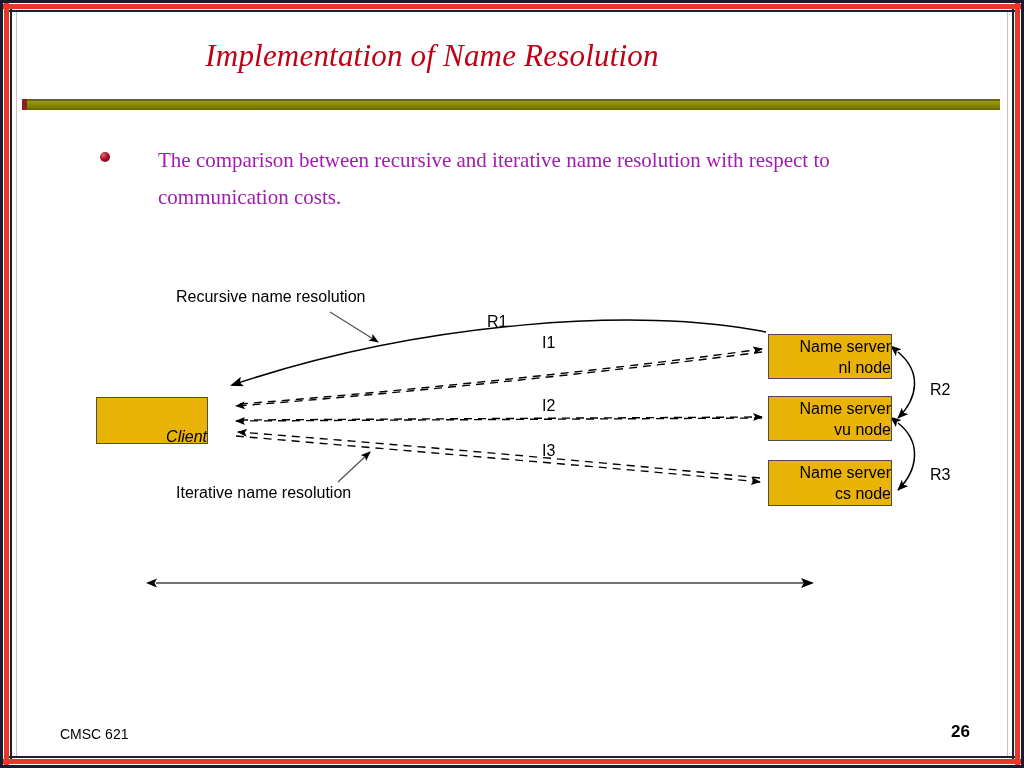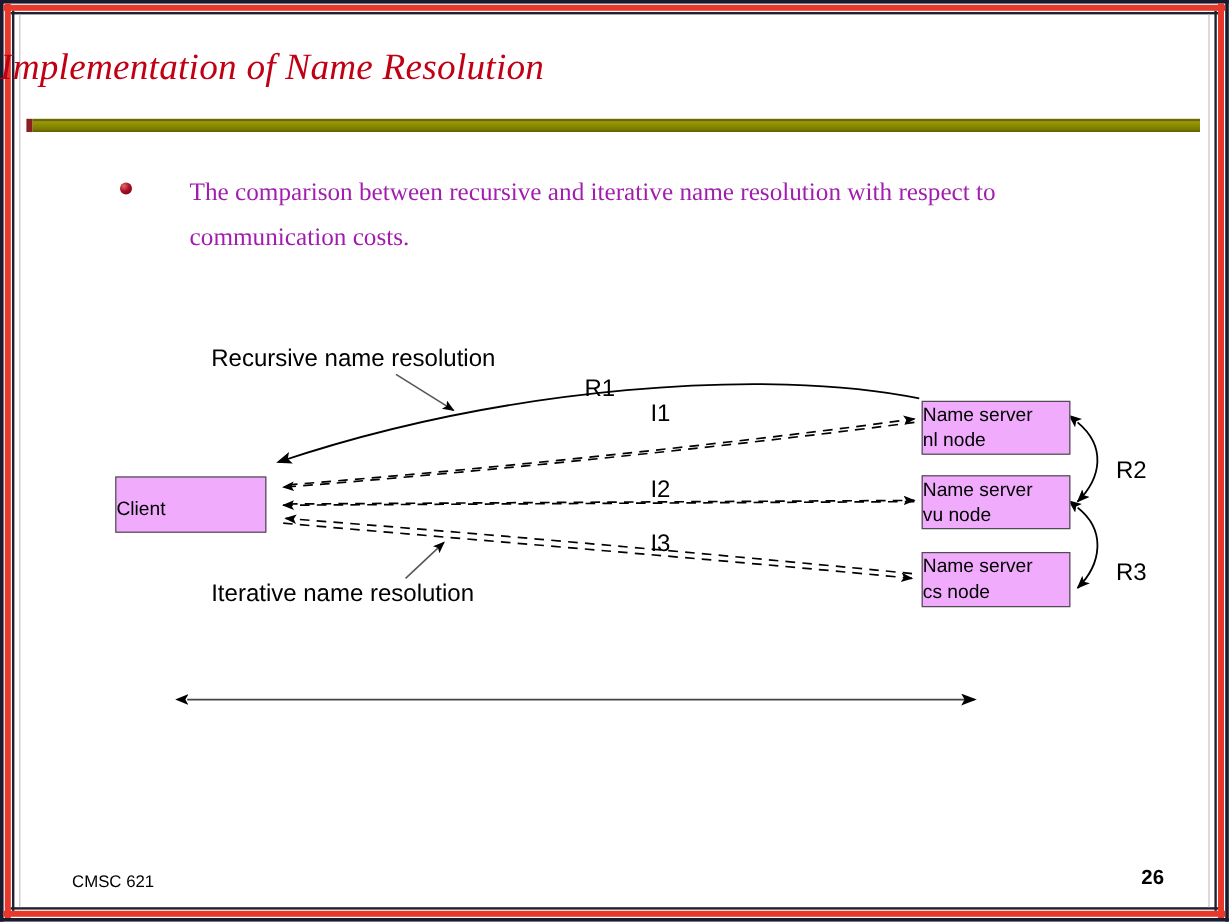--- a/index.html
+++ b/index.html
@@ -39,21 +39,21 @@
   .f-in-right  { right:10px;top:9px;     width:2px;  height:750px; background:#20202e; }
   
   .f-in2-left  { left:16px; top:12px; width:1px; height:744px; background:#c8bfc8; }
   .f-in2-right { right:16px;top:12px; width:1px; height:744px; background:#c8bfc8; }
 
   
   #title {
     position: absolute;
     left: 0; top: 38px;
     width: 864px;
-    text-align: left;
+    text-align: center;
     font-family: "Liberation Serif", serif;
     font-style: italic;
     font-size: 31px;
     color: #c00014;
     letter-spacing: 0.2px;
   }
   
   #divider {
     position: absolute;
     left: 22px; top: 99px;
@@ -89,37 +89,37 @@
   
   #diagram {
     position: absolute;
     left: 0; top: 0;
     width: 1024px; height: 768px;
     pointer-events: none;
   }
   .dg-label {
     position: absolute;
     font-family: "Liberation Sans", sans-serif;
-    font-size: 20px;
+    font-size: 16px;
     color: #000000;
     white-space: nowrap;
   }
   .nodebox {
     position: absolute;
     border: 1.6px solid #4d4d4d;
-    background: #f0abfc;
+    background: #eab308;
     box-sizing: border-box;
     font-family: "Liberation Sans", sans-serif;
     font-size: 16px;
     color: #000000;
-    text-align: left;
+    text-align: right;
     line-height: 21px;
     padding-top: 1px;
   }
-  #client-box { left: 96px; top: 397px; width: 126px; height: 47px; padding-top: 16px; }
+  #client-box { left: 96px; top: 397px; width: 112px; height: 47px; padding-top: 28px; font-style: italic; }
   #ns-nl { left: 768px; top: 334px; width: 124px; height: 45px; }
   #ns-vu { left: 768px; top: 396px; width: 124px; height: 45px; }
   #ns-cs { left: 768px; top: 460px; width: 124px; height: 46px; }
 
   
   #footer-left {
     position: absolute;
     left: 60px; top: 726px;
     font-size: 14px;
     color: #000000;

